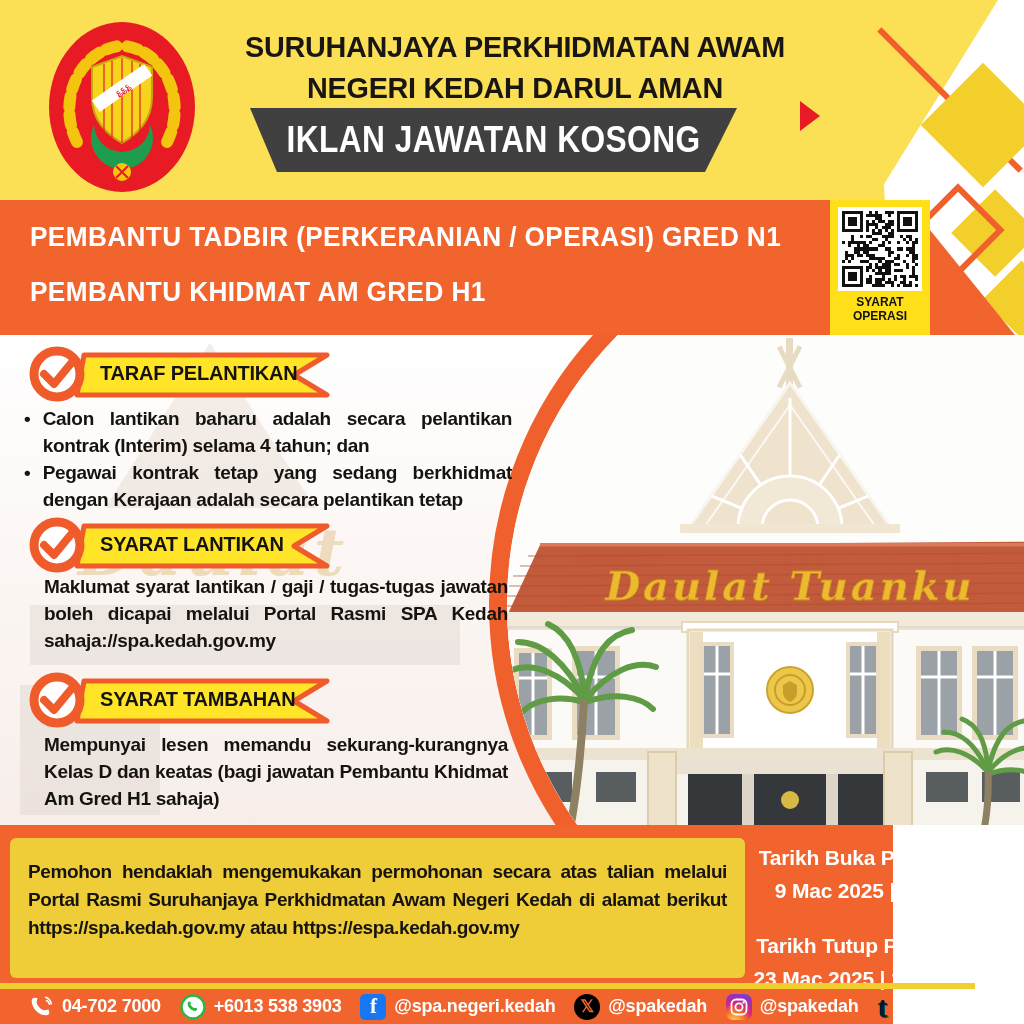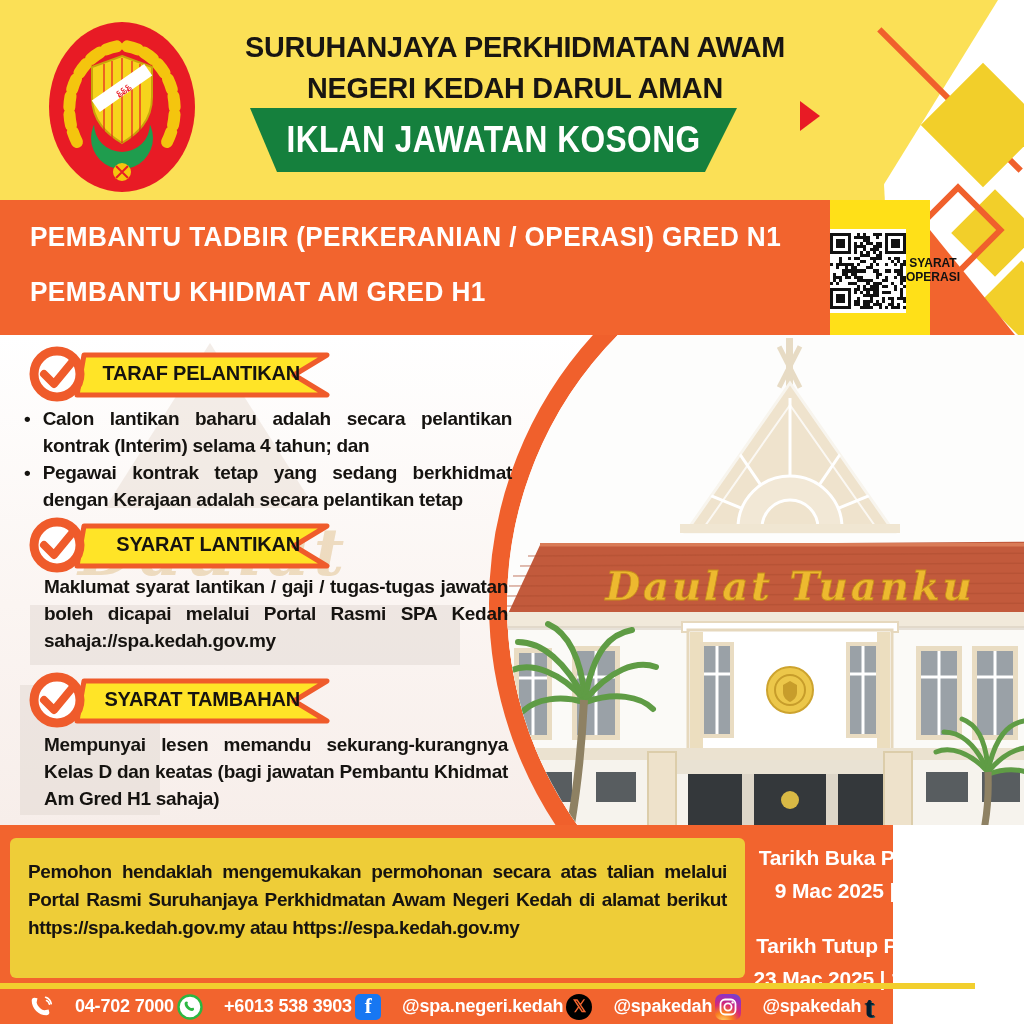--- a/index.html
+++ b/index.html
@@ -5,21 +5,21 @@
   html,body{margin:0;padding:0;background:#ddd;}
   .poster{position:relative;width:1024px;height:1024px;overflow:hidden;background:#fff;
           font-family:"Liberation Sans",sans-serif;}
   .abs{position:absolute;}
 
   
   .header{left:0;top:0;width:1024px;height:200px;background:#FBE056;}
   .org-title{left:228px;top:26px;width:574px;text-align:center;color:#181512;
              font-weight:800;font-size:30px;line-height:41px;letter-spacing:-.3px;
              transform:scaleX(.96);transform-origin:center;}
-  .red-banner{left:250px;top:108px;width:487px;height:64px;background:#15803d;
+  .red-banner{left:250px;top:108px;width:487px;height:64px;background:#404040;
               clip-path:polygon(0 0,100% 0,calc(100% - 32px) 100%,27px 100%);}
   .red-banner span{display:block;text-align:center;color:#fff;font-weight:800;
                    font-size:36px;line-height:64px;letter-spacing:.5px;
                    transform:scaleX(.88);}
 
   
   .corner{right:0;top:0;width:200px;height:335px;overflow:hidden;}
   .corner .white-wedge{left:0;top:0;width:200px;height:335px;background:#fff;
      clip-path:polygon(87% 0,100% 0,100% 100%,34% 100%,30% 55%);}
   .diamond{background:#F2CF2A;}
@@ -32,21 +32,21 @@
 
   
   .band{left:0;top:200px;width:1024px;height:154px;background:#F2642E;
         clip-path:polygon(0 0,830px 0,897px 100%,0 100%);}
   .band .pos{position:absolute;left:30px;color:#fff;font-weight:800;font-size:27px;
              letter-spacing:.4px;white-space:nowrap;transform:scaleX(.97);
              transform-origin:left center;}
 
   
   .qr-box{left:830px;top:200px;width:100px;height:135px;background:#FFE018;z-index:6;
-          display:flex;flex-direction:row;align-items:center;}
+          display:flex;flex-direction:column;align-items:center;}
   .qr-white{margin-top:7px;width:84px;height:84px;background:#fff;display:flex;
             align-items:center;justify-content:center;}
   .qr-label{margin-top:4px;text-align:center;font-weight:800;font-size:12px;
             line-height:14px;color:#111;}
 
   
   .content{left:0;top:335px;width:1024px;height:490px;overflow:hidden;
            background:linear-gradient(180deg,#ffffff 0%,#fbf5f2 55%,#f7eeea 100%);}
   .wm-tri{left:105px;top:8px;width:0;height:0;border-left:105px solid transparent;
           border-right:105px solid transparent;border-bottom:165px solid rgba(233,222,214,.55);}
@@ -56,22 +56,22 @@
 
   
   .photo-circle{left:489px;top:-131px;width:800px;height:800px;border-radius:50%;
                 border:18px solid #F0602C;box-sizing:border-box;overflow:hidden;
                 background:#fdfdfc;z-index:3;}
   .photo-circle svg{display:block;}
 
   
   .sec-head{left:26px;width:320px;height:64px;z-index:4;}
   .ribbon-svg{position:absolute;left:42px;top:9px;width:262px;height:46px;overflow:visible;}
-  .ribbon-label{position:absolute;left:58px;top:19px;width:216px;text-align:right;
-                color:#151310;font-weight:800;font-size:20px;letter-spacing:-.2px;}
+  .ribbon-label{position:absolute;left:58px;top:19px;width:216px;text-align:left;
+                color:#151310;font-weight:800;font-size:20px;letter-spacing:-.2px;padding-left:16px;}
   .badge{position:absolute;left:0;top:0;width:62px;height:62px;}
 
   .bullets{left:24px;width:488px;z-index:4;}
   .bullet{display:flex;gap:12px;}
   .bullet .dot{font-size:19px;font-weight:800;line-height:27px;color:#151310;}
   .bullet p, .para{margin:0;color:#151310;font-weight:700;font-size:19px;line-height:27px;
                    letter-spacing:-.3px;text-align:justify;}
   .para{left:44px;width:464px;z-index:4;}
 
   
@@ -79,21 +79,21 @@
   .note-box{left:10px;top:13px;width:735px;height:140px;background:#EECD38;border-radius:6px;
             box-sizing:border-box;padding:20px 18px;}
   .note-box p{margin:0;color:#161310;font-weight:700;font-size:19px;line-height:28px;
               letter-spacing:-.4px;text-align:justify;}
   .dates{left:742px;top:16px;width:282px;text-align:center;color:#fff;font-weight:800;
          font-size:21px;line-height:33px;letter-spacing:-.2px;}
   .dates .gap{height:22px;}
   .gold-strip{left:0;top:158px;width:975px;height:6px;background:#F2CF2E;}
   .social{left:0;top:164px;width:1024px;height:35px;display:flex;align-items:center;
           justify-content:space-between;padding:0 30px 0 28px;box-sizing:border-box;}
-  .social .item{display:flex;align-items:center;gap:21px;color:#fff;font-weight:700;
+  .social .item{display:flex;align-items:center;gap:8px;color:#fff;font-weight:700;
                 font-size:18px;letter-spacing:-.2px;}
   .ig-grad{width:26px;height:26px;border-radius:7px;
            background:radial-gradient(circle at 30% 110%,#feda75 0%,#fa7e1e 30%,#d62976 55%,#962fbf 80%,#4f5bd5 100%);
            display:flex;align-items:center;justify-content:center;}
   .fb-sq{width:26px;height:26px;border-radius:5px;background:#1777F2;color:#fff;font-weight:800;
          font-family:"Liberation Serif",serif;font-size:21px;display:flex;align-items:center;
          justify-content:center;}
   .x-circ{width:26px;height:26px;border-radius:50%;background:#000;color:#F2642E;font-weight:800;
           font-size:17px;display:flex;align-items:center;justify-content:center;}
   .t-glyph{color:#031c2d;font-weight:800;font-size:30px;line-height:26px;

